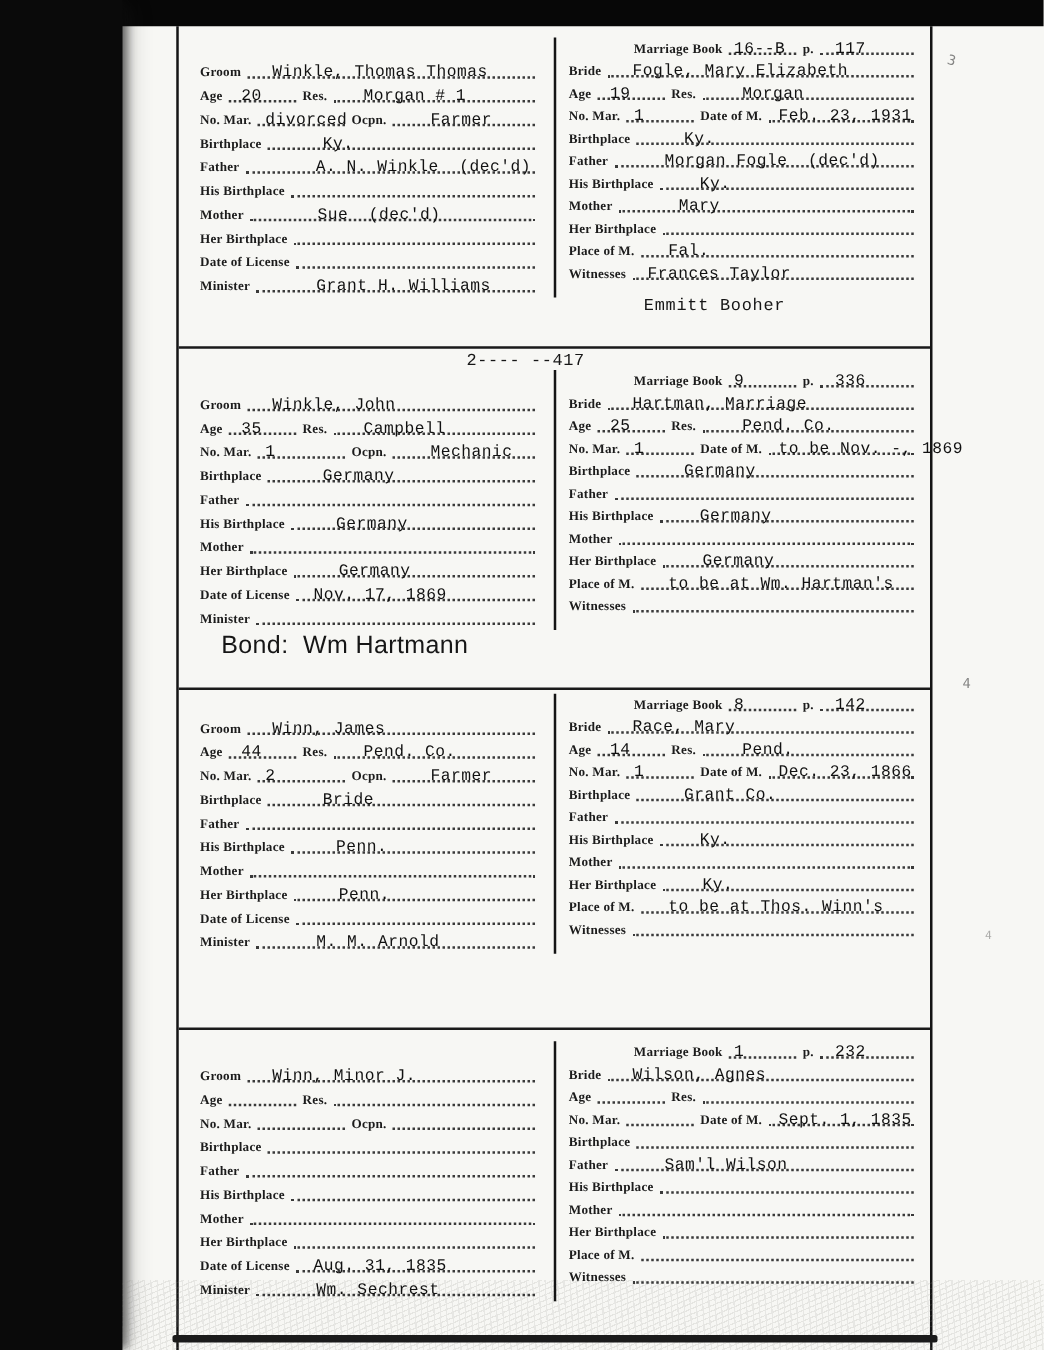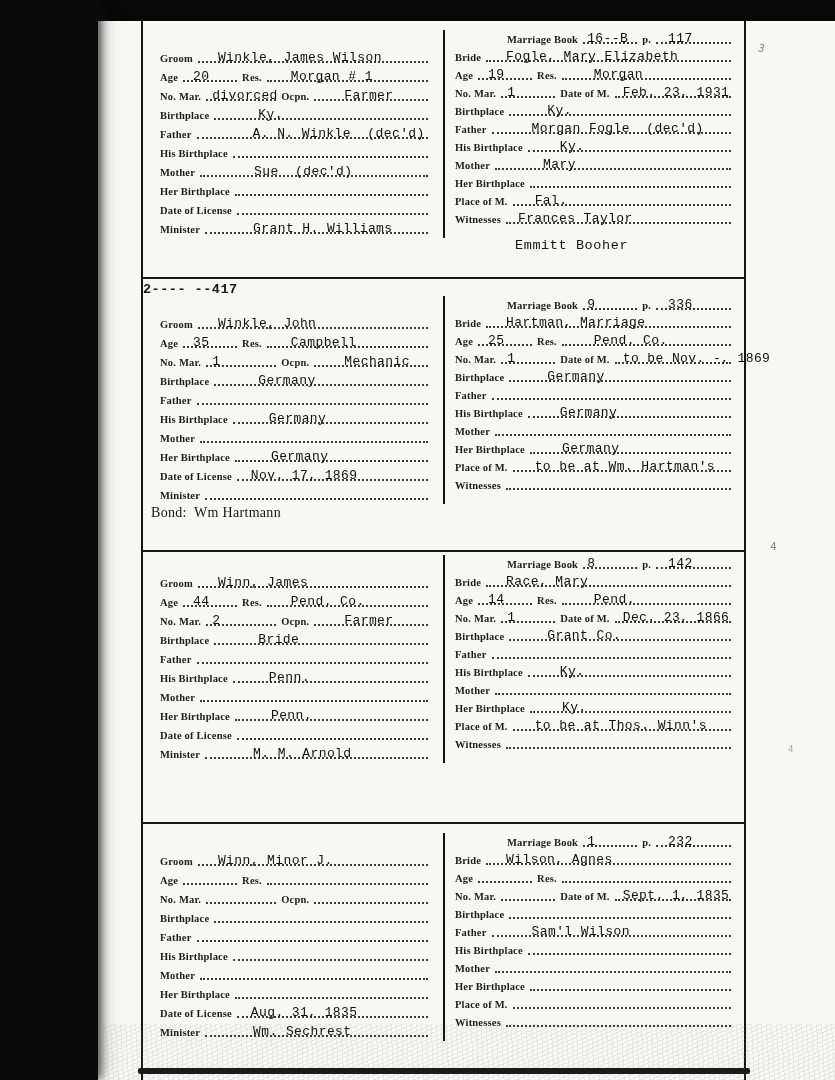--- a/index.html
+++ b/index.html
@@ -32,22 +32,22 @@
 
   
   .records{position:absolute;left:143px;top:21px;width:601px;}
   .record-card{position:relative;border-bottom:2px solid #1a1a1a;padding-top:3px;}
   .record-card:nth-child(1){min-height:253px;}
   .record-card:nth-child(2){min-height:268px;}
   .record-card:nth-child(3){min-height:267px;}
   .record-card:nth-child(4){min-height:240px;border-bottom:none;}
 
   .ref-line{
-    height:14px;text-align:left;padding-right:46px;white-space:pre;
-    font-family:"Liberation Mono", monospace;font-size:13.5px;letter-spacing:.5px;font-weight:bold;
+    height:14px;text-align:center;padding-right:46px;white-space:pre;
+    font-family:"Liberation Mono", monospace;font-size:13.5px;letter-spacing:.5px;
   }
   .ref-line:empty{height:6px;}
 
   .cols{display:flex;align-items:stretch;}
   .col-left{flex:0 0 300px;box-sizing:border-box;padding:18px 10px 0 17px;}
   .col-right{flex:1;box-sizing:border-box;border-left:2px solid #141414;padding:0 8px 0 10px;}
 
   .frow{position:relative;display:flex;align-items:flex-end;height:19px;}
   .col-right .frow{height:18px;}
   .mb-row{padding-left:52px;height:18px;}
@@ -62,21 +62,21 @@
     border-bottom:2px dotted #3a3a3a;
   }
   .lead-fixed{flex:0 0 58px;}
   .lead-w74{flex:0 0 74px;}
   .val{
     position:absolute;bottom:2px;left:var(--vx,16px);z-index:1;white-space:pre;
     font-family:"Liberation Mono", monospace;font-size:13px;letter-spacing:.4px;color:#111;
   }
 
   .witness2-line{margin-left:372px;font-family:"Liberation Mono", monospace;font-size:13.5px;white-space:pre;letter-spacing:.6px;}
-  .bond-line{margin-left:8px;padding-top:1px;font-family:Liberation Serif, serif;font-size:14px;white-space:pre;letter-spacing:.3px;}
+  .bond-line{margin-left:34px;padding-top:1px;font-family:Liberation Sans, sans-serif;font-size:20px;white-space:pre;letter-spacing:.3px;}
   .consent-line{margin-left:118px;padding-top:2px;font-family:"Liberation Mono", monospace;font-size:14px;white-space:pre;letter-spacing:.4px;}
 </style>
 </head>
 <body>
 
 <div class="scan-top-bar"></div>
 <div class="scan-left-strip"></div>
 <div class="card-left-rule"></div>
 <div class="card-right-rule"></div>
 <div class="scan-noise-band"></div>
@@ -87,21 +87,21 @@
 
 <div class="records">
   <div class="record-card">
     <div class="ref-line"></div>
     <div class="cols">
 
       <div class="col-left">
         <div class="frow">
           <span class="flabel">Groom</span>
           <span class="lead">
-              <span class="val" style="--vx:22px">Winkle, James Wilson</span>
+              <span class="val" style="--vx:22px">Winkle, Thomas Thomas</span>
             </span>
         </div>
         <div class="frow">
           <span class="flabel">Age</span>
           <span class="lead lead-fixed">
               <span class="val" style="--vx:12px">20</span>
             </span>
           <span class="flabel">Res.</span>
           <span class="lead">
               <span class="val" style="--vx:26px">Morgan # 1</span>

